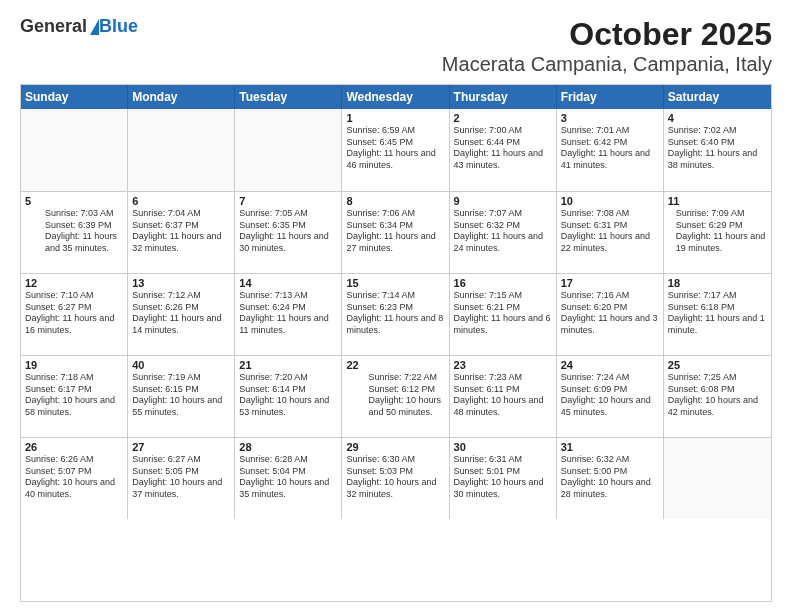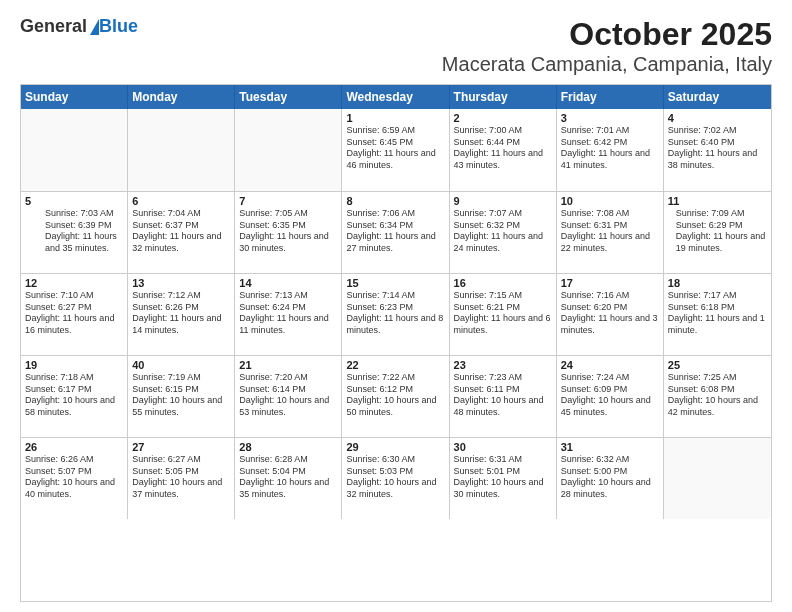--- a/index.html
+++ b/index.html
@@ -259,21 +259,21 @@
 Daylight: 10 hours and 55 minutes.</div>
           </div>
           <div class="cal-cell">
             <div class="day-num">21</div>
             <div class="cell-text" style="white-space: pre-line;">Sunrise: 7:20 AM
 Sunset: 6:14 PM
 Daylight: 10 hours and 53 minutes.</div>
           </div>
           <div class="cal-cell">
             <div class="day-num">22</div>
-            <div class="cell-text" style="white-space: pre-line;">Sunrise: 7:22 AM
+            <div class="cell-text" style="white-space: pre-line; margin-left: 22px;">Sunrise: 7:22 AM
 Sunset: 6:12 PM
 Daylight: 10 hours and 50 minutes.</div>
           </div>
           <div class="cal-cell">
             <div class="day-num">23</div>
             <div class="cell-text" style="white-space: pre-line;">Sunrise: 7:23 AM
 Sunset: 6:11 PM
 Daylight: 10 hours and 48 minutes.</div>
           </div>
           <div class="cal-cell">

